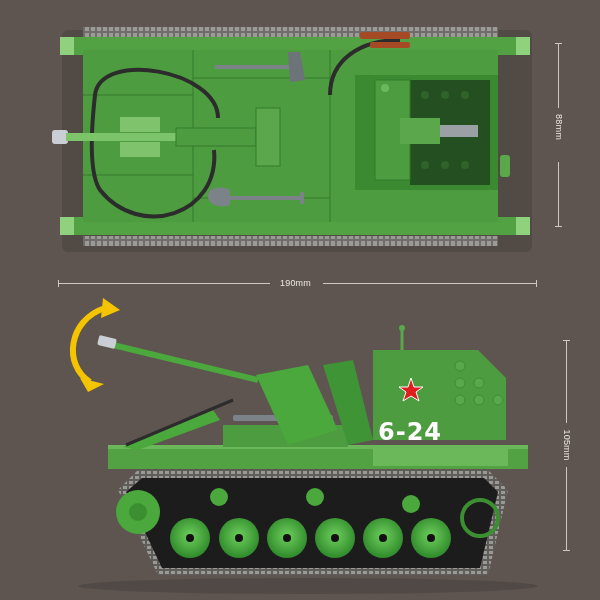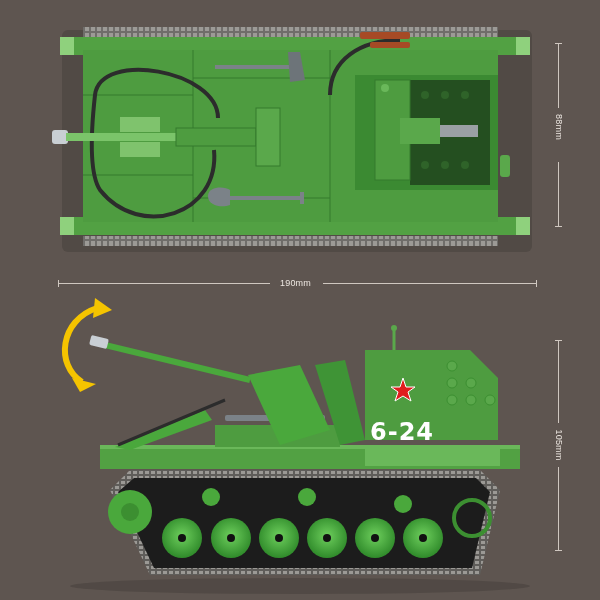--- a/index.html
+++ b/index.html
@@ -97,21 +97,21 @@
 
   <div>
     <div class="tick-v" style="left:58px;top:280px;"></div>
     <div class="hline" style="left:58px;top:283px;width:212px;"></div>
     <div class="dim-text abs" style="left:280px;top:278px;">190mm</div>
     <div class="hline" style="left:323px;top:283px;width:214px;"></div>
     <div class="tick-v" style="left:536px;top:280px;"></div>
   </div>
 </div>
 
-<div class="abs" style="left:0;top:290px;width:550px;height:310px;">
+<div class="abs" style="left:8px;top:290px;width:550px;height:310px;">
   <svg width="600" height="310" style="left:0;top:0;">
     <defs>
       <pattern id="trackPat2" width="6" height="5" patternUnits="userSpaceOnUse">
         <rect width="6" height="5" fill="#5f5d5a"></rect>
         <rect x="1" y="1" width="4" height="3" fill="#9b9995"></rect>
       </pattern>
       <radialGradient id="wheelG" cx="50%" cy="45%" r="55%">
         <stop offset="0%" stop-color="#6ecf5d"></stop>
         <stop offset="100%" stop-color="#2f8a2a"></stop>
       </radialGradient>

